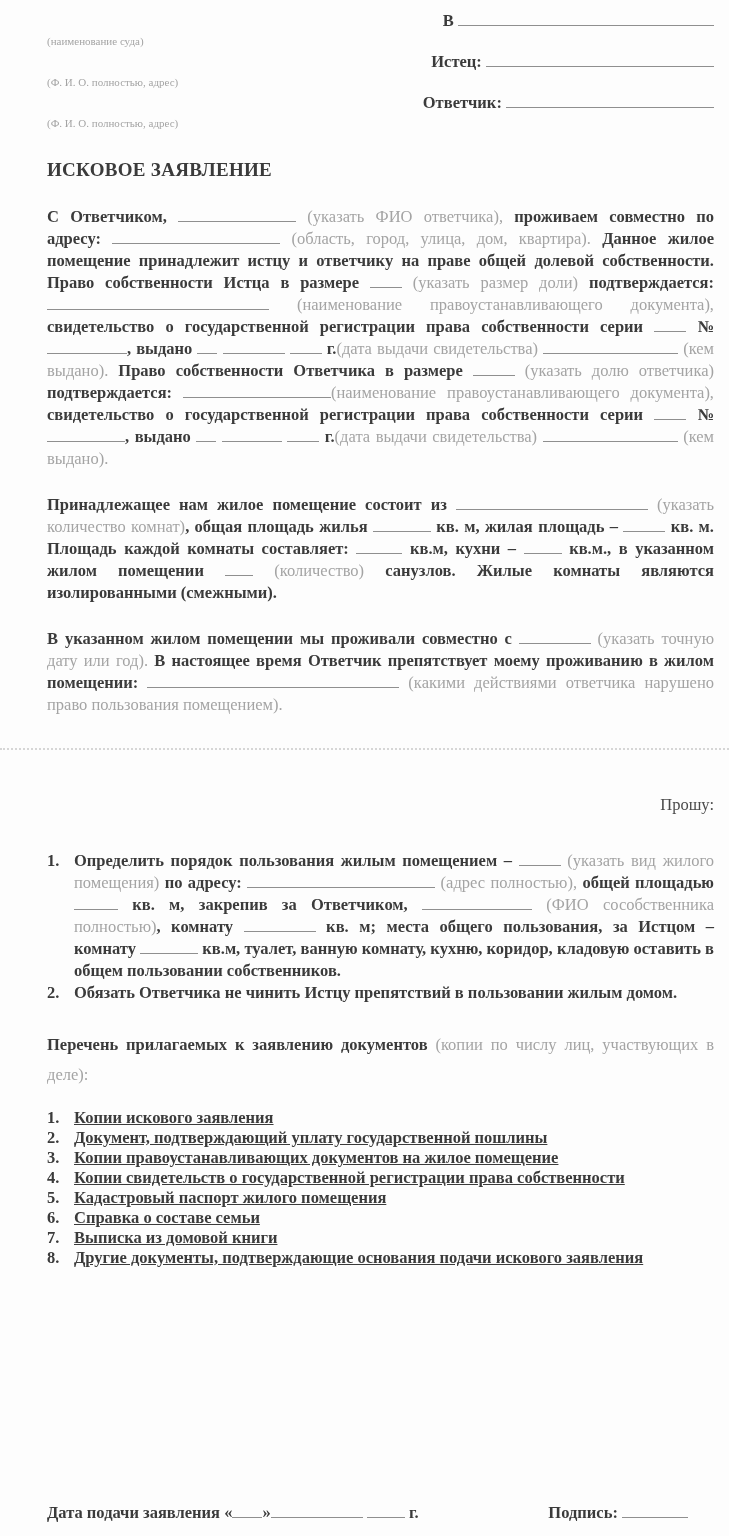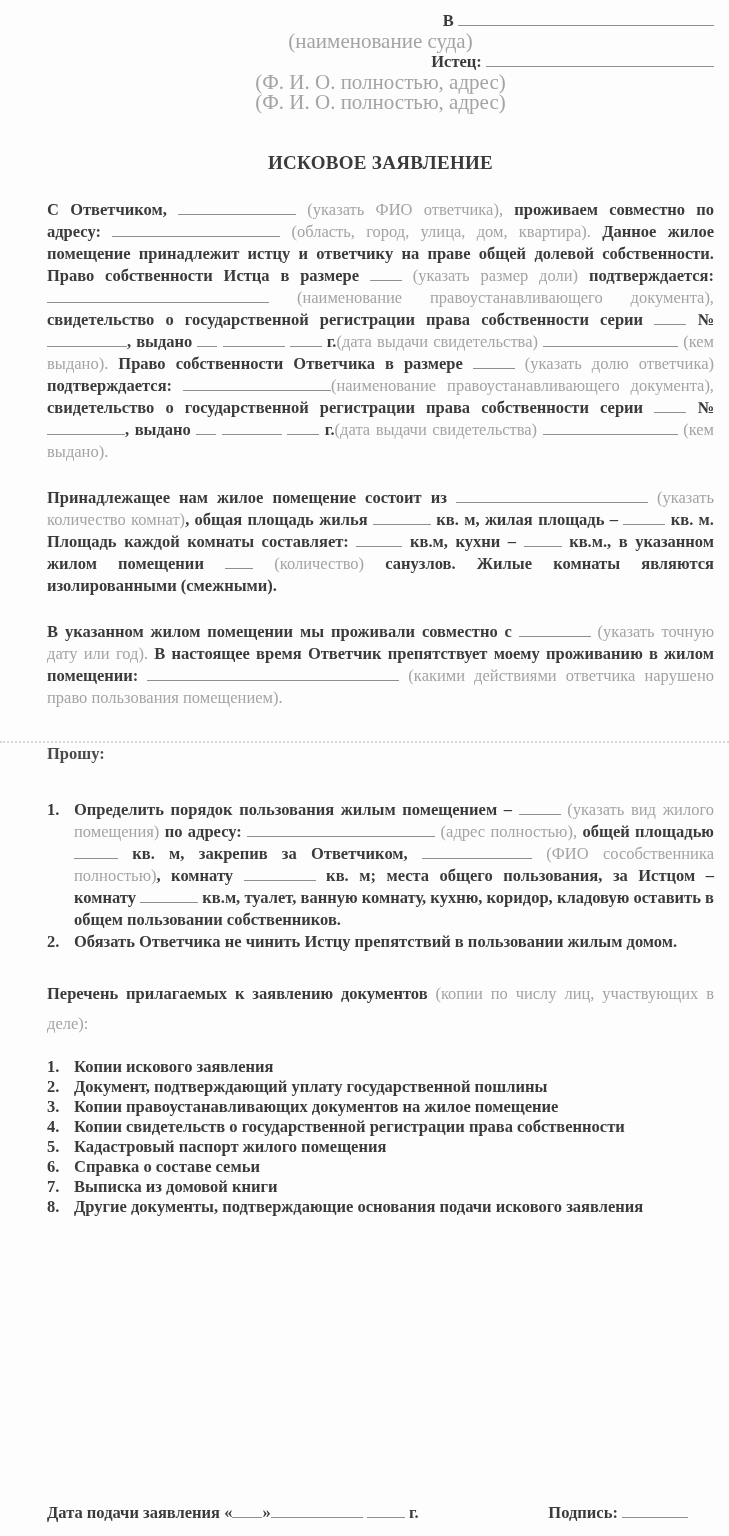--- a/index.html
+++ b/index.html
@@ -13,59 +13,60 @@
     background:var(--paper);
     display:flex;flex-direction:column;
     padding:10px 15px 12px 47px;
     overflow:hidden;
     font-family:"Liberation Serif","DejaVu Serif",serif;
     font-size:16.5px;color:var(--ink);
   }
   
   .header{align-self:flex-end;width:100%;}
   .hrow{text-align:right;line-height:21px;white-space:nowrap;}
-  .hhint{text-align:center;color:var(--hint);font-size:21px;line-height:20px;font-weight:400;}
+  .hhint{text-align:left;color:var(--hint);font-size:11px;line-height:20px;font-weight:400;}
   
-  .title{margin-top:38px;text-align:center;font-weight:700;}
+  .title{margin-top:24px;text-align:left;font-weight:700;}
   .title .t1{font-size:19px;line-height:25px;letter-spacing:.3px;}
   .title .t2{font-size:18px;line-height:24px;}
   
   .para{margin-top:24px;text-align:justify;line-height:22px;font-weight:700;}
   .para:first-of-type{margin-top:38px;}
   
   .seg-m{font-weight:700;color:var(--ink);}
   .seg-h{font-weight:400;color:var(--hint);}
   .seg-l{display:inline-block;height:13px;border-bottom:1.5px solid var(--line);}
   
   .divider{margin:32px -15px 0 -47px;border:0;border-top:2px dotted var(--divider);height:0;}
   
-  .request-heading{font-weight:700;color:#4b4b4b;line-height:22px;}
+  .request-heading{margin-top:44px;font-weight:400;color:#4b4b4b;line-height:22px;text-align:right;}
   .numlist{margin-top:34px;}
   .numlist .lrow{display:flex;align-items:flex-start;}
   .numlist .num{flex:none;width:27px;line-height:22px;}
   .numlist .ltext{flex:1;text-align:justify;line-height:22px;font-weight:700;}
   
   .attach-heading{margin-top:26px;text-align:justify;line-height:30px;font-weight:700;}
   .attachlist{margin-top:18px;}
   .attachlist .lrow{display:flex;align-items:flex-start;}
   .attachlist .num{flex:none;width:27px;line-height:20px;font-weight:700;}
-  .attachlist .ltext{flex:1;line-height:20px;font-weight:700;}
+  .attachlist .ltext{flex:1;line-height:20px;font-weight:700;text-decoration:underline;}
   
   .footer{margin-top:auto;display:flex;justify-content:space-between;align-items:baseline;padding-right:26px;line-height:22px;}
 </style>
 </head>
 <body>
 
 <div class="page">
 
   <div class="header">
     <div class="hrow"><span class="seg-m">В </span><span class="seg-l" style="width: 256px;"></span></div>
     <div class="hhint">(наименование суда)</div>
     <div class="hrow"><span class="seg-m">Истец: </span><span class="seg-l" style="width: 228px;"></span></div>
     <div class="hhint">(Ф. И. О. полностью, адрес)</div>
+    <div class="hrow"><span class="seg-m">Ответчик: </span><span class="seg-l" style="width: 208px;"></span></div>
     <div class="hhint">(Ф. И. О. полностью, адрес)</div>
   </div>
 
   <div class="title">
     <div class="t1">ИСКОВОЕ ЗАЯВЛЕНИЕ</div>
   </div>
 
   <div class="para"><span class="seg-m">С Ответчиком, </span><span class="seg-l" style="width: 118px;"></span><span class="seg-h"> (указать ФИО ответчика), </span><span class="seg-m">проживаем совместно по адресу: </span><span class="seg-l" style="width: 168px;"></span><span class="seg-h"> (область, город, улица, дом, квартира). </span><span class="seg-m">Данное жилое помещение принадлежит истцу и ответчику на праве общей долевой собственности. Право собственности Истца в размере </span><span class="seg-l" style="width: 32px;"></span><span class="seg-h"> (указать размер доли) </span><span class="seg-m">подтверждается: </span><span class="seg-l" style="width: 222px;"></span><span class="seg-h"> (наименование правоустанавливающего документа), </span><span class="seg-m">свидетельство о государственной регистрации права собственности серии </span><span class="seg-l" style="width: 32px;"></span><span class="seg-m"> № </span><span class="seg-l" style="width: 80px;"></span><span class="seg-m">, выдано </span><span class="seg-l" style="width: 20px;"></span><span class="seg-m"> </span><span class="seg-l" style="width: 62px;"></span><span class="seg-m"> </span><span class="seg-l" style="width: 32px;"></span><span class="seg-m"> г.</span><span class="seg-h">(дата выдачи свидетельства) </span><span class="seg-l" style="width: 135px;"></span><span class="seg-h"> (кем выдано). </span><span class="seg-m">Право собственности Ответчика в размере </span><span class="seg-l" style="width: 42px;"></span><span class="seg-h"> (указать долю ответчика) </span><span class="seg-m">подтверждается: </span><span class="seg-l" style="width: 148px;"></span><span class="seg-h">(наименование правоустанавливающего документа), </span><span class="seg-m">свидетельство о государственной регистрации права собственности серии </span><span class="seg-l" style="width: 32px;"></span><span class="seg-m"> № </span><span class="seg-l" style="width: 78px;"></span><span class="seg-m">, выдано </span><span class="seg-l" style="width: 20px;"></span><span class="seg-m"> </span><span class="seg-l" style="width: 60px;"></span><span class="seg-m"> </span><span class="seg-l" style="width: 32px;"></span><span class="seg-m"> г.</span><span class="seg-h">(дата выдачи свидетельства) </span><span class="seg-l" style="width: 135px;"></span><span class="seg-h"> (кем выдано).</span></div>
   <div class="para"><span class="seg-m">Принадлежащее нам жилое помещение состоит из </span><span class="seg-l" style="width: 192px;"></span><span class="seg-h"> (указать количество комнат)</span><span class="seg-m">, общая площадь жилья </span><span class="seg-l" style="width: 58px;"></span><span class="seg-m"> кв. м, жилая площадь – </span><span class="seg-l" style="width: 42px;"></span><span class="seg-m"> кв. м. Площадь каждой комнаты составляет: </span><span class="seg-l" style="width: 46px;"></span><span class="seg-m"> кв.м, кухни – </span><span class="seg-l" style="width: 38px;"></span><span class="seg-m"> кв.м., в указанном жилом помещении </span><span class="seg-l" style="width: 28px;"></span><span class="seg-h"> (количество) </span><span class="seg-m">санузлов. Жилые комнаты являются изолированными (смежными).</span></div>
   <div class="para"><span class="seg-m">В указанном жилом помещении мы проживали совместно с </span><span class="seg-l" style="width: 72px;"></span><span class="seg-h"> (указать точную дату или год). </span><span class="seg-m">В настоящее время Ответчик препятствует моему проживанию в жилом помещении: </span><span class="seg-l" style="width: 252px;"></span><span class="seg-h"> (какими действиями ответчика нарушено право пользования помещением).</span></div>

